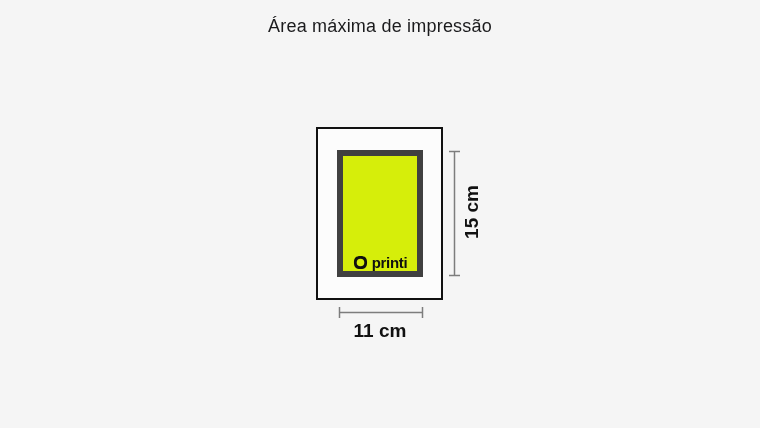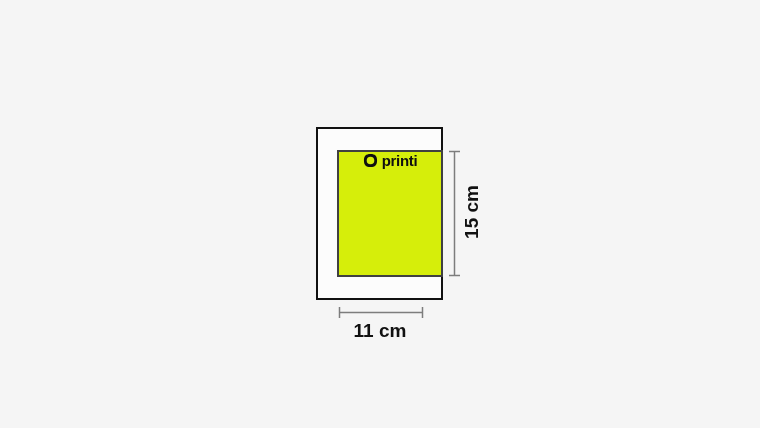--- a/index.html
+++ b/index.html
@@ -35,26 +35,26 @@
     height: 173px;
     background: #fcfcfc;
     border: 2px solid #111;
   }
 
   
   .print-area {
     position: absolute;
     left: 337px;
     top: 150px;
-    width: 106px;
+    width: 86px;
     height: 127px;
     background: #d6ee0a;
-    border: 2px solid #404040;
+    border: 6px solid #404040;
     display: flex;
-    align-items: flex-start;
+    align-items: flex-end;
     justify-content: center;
   }
 
   .logo {
     display: flex;
     align-items: center;
     gap: 4px;
   }
   .logo-mark { display: inline-flex; width: 15px; height: 15px; }
   .logo-mark svg { display: block; }
@@ -85,20 +85,21 @@
     left: 380px;
     top: 331px;
     transform: translate(-50%, -50%);
   }
 </style>
 </head>
 <body>
 
 <div class="stage">
 
+  <h1 class="title">Área máxima de impressão</h1>
 
   <div class="frame"></div>
 
   <div class="print-area">
     <div class="logo">
       <span class="logo-mark">
         <svg viewBox="0 0 24 24" width="15" height="15">
           <path fill="#101010" fill-rule="evenodd" d="M12 1.5C4.6 1.5 1.5 4.6 1.5 12S4.6 22.5 12 22.5 22.5 19.4 22.5 12 19.4 1.5 12 1.5Zm0 4.4a6.1 6.1 0 1 1 0 12.2 6.1 6.1 0 0 1 0-12.2Z"></path>
         </svg>
       </span>

